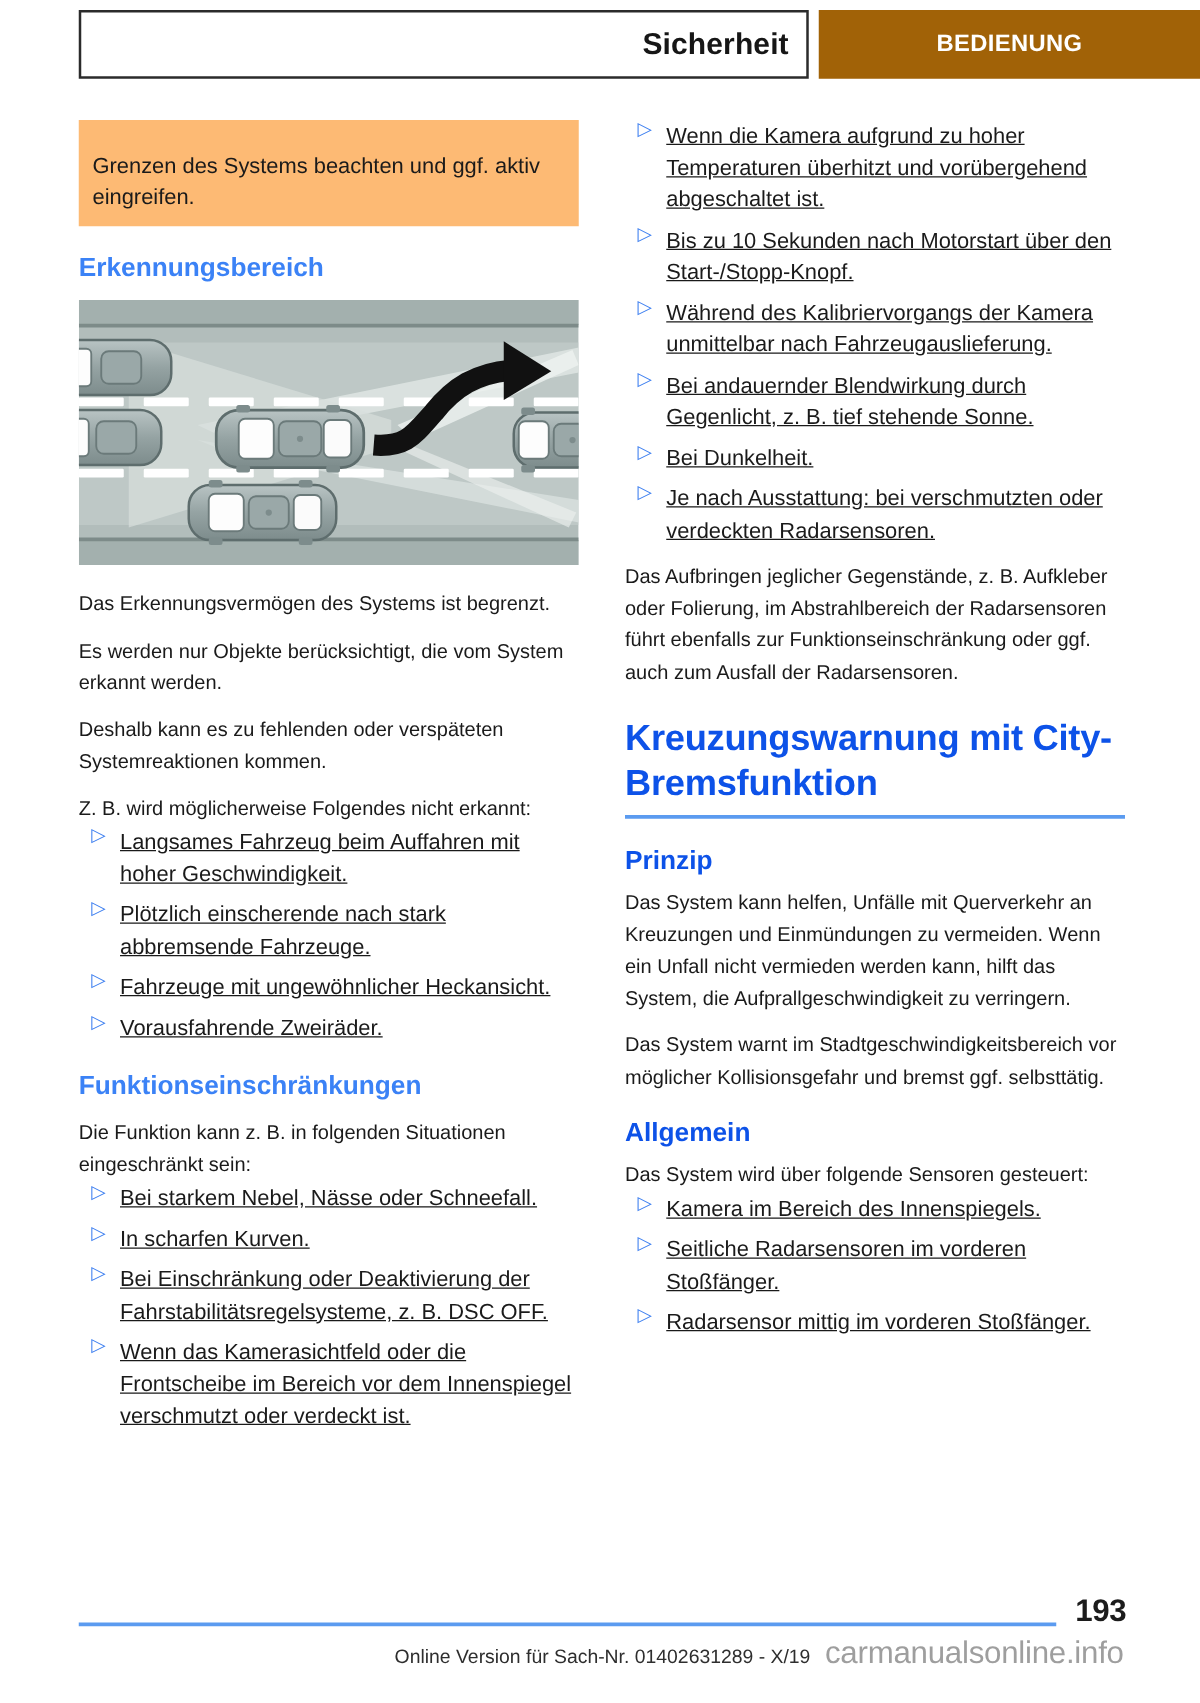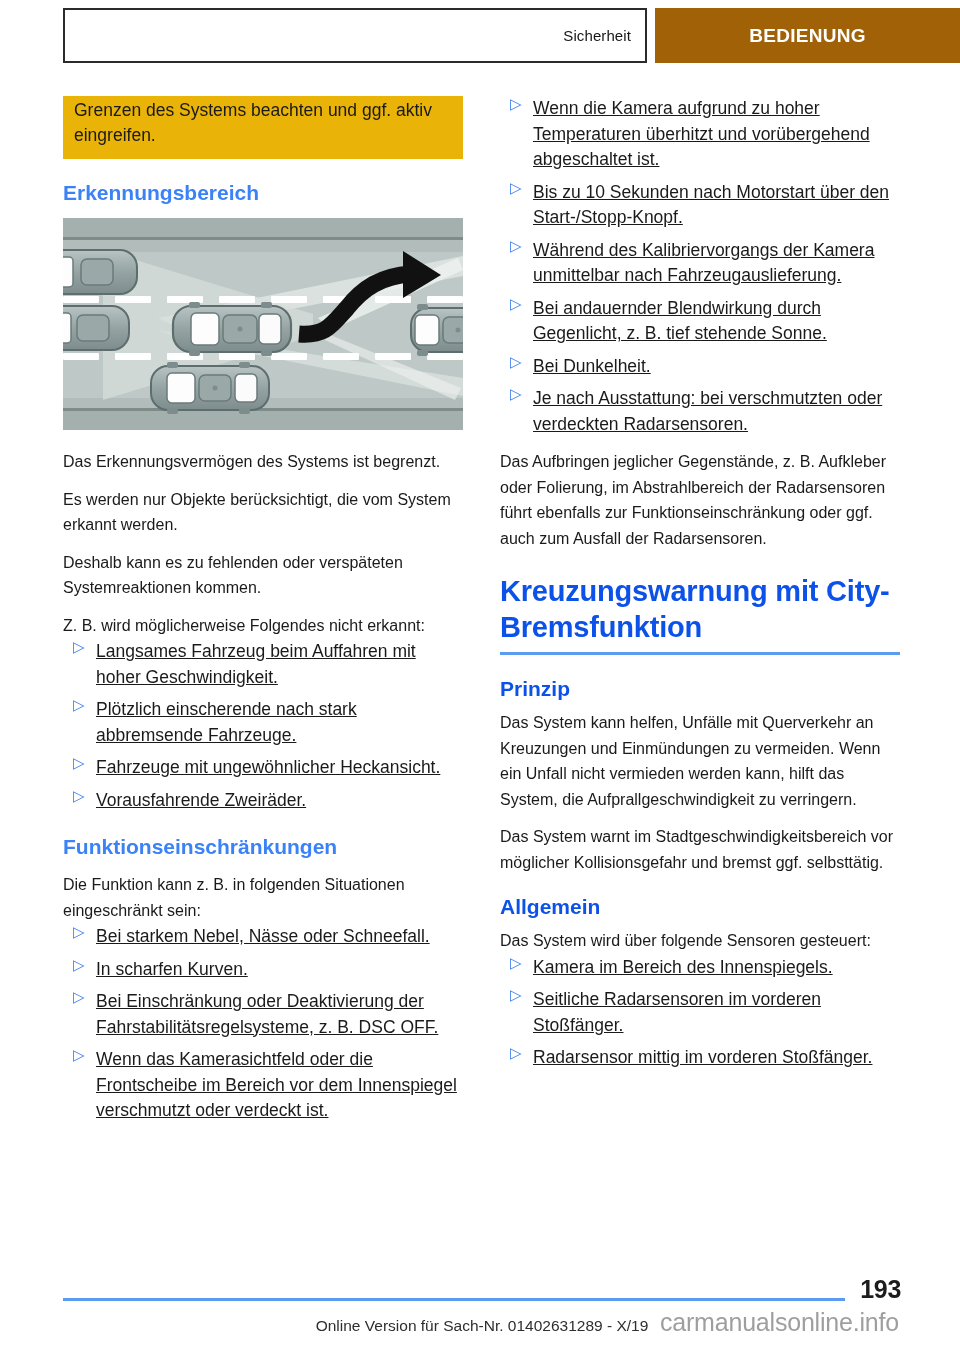--- a/index.html
+++ b/index.html
@@ -31,23 +31,24 @@
     border: 2px solid #2b2b2b;
     border-right: 2px solid #2b2b2b;
     box-sizing: border-box;
     display: flex;
     align-items: center;
     justify-content: flex-end;
     padding-right: 14px;
     background: #ffffff;
   }
   .header-chapter-text {
-    font-size: 15px;
+    font-size: 24px;
     color: #161616;
     letter-spacing: 0.1px;
+    font-weight: bold;
   }
   .header-section-box {
     flex: 1 1 auto;
     background: #a16207;
     margin-left: 8px;
     display: flex;
     align-items: center;
     justify-content: center;
     box-sizing: border-box;
   }
@@ -68,22 +69,22 @@
     display: flex;
     gap: 37px;
   }
   .col {
     width: 400px;
     box-sizing: border-box;
   }
 
   
   .notice-box {
-    background: #eab308;
-    padding: 2px 11px 11px 11px;
+    background: #fdba74;
+    padding: 24px 11px 11px 11px;
     box-sizing: border-box;
     margin-bottom: 22px;
   }
   .notice-box p {
     margin: 0;
     font-size: 17.5px;
     line-height: 25px;
     color: #1a1a1a;
   }
 

